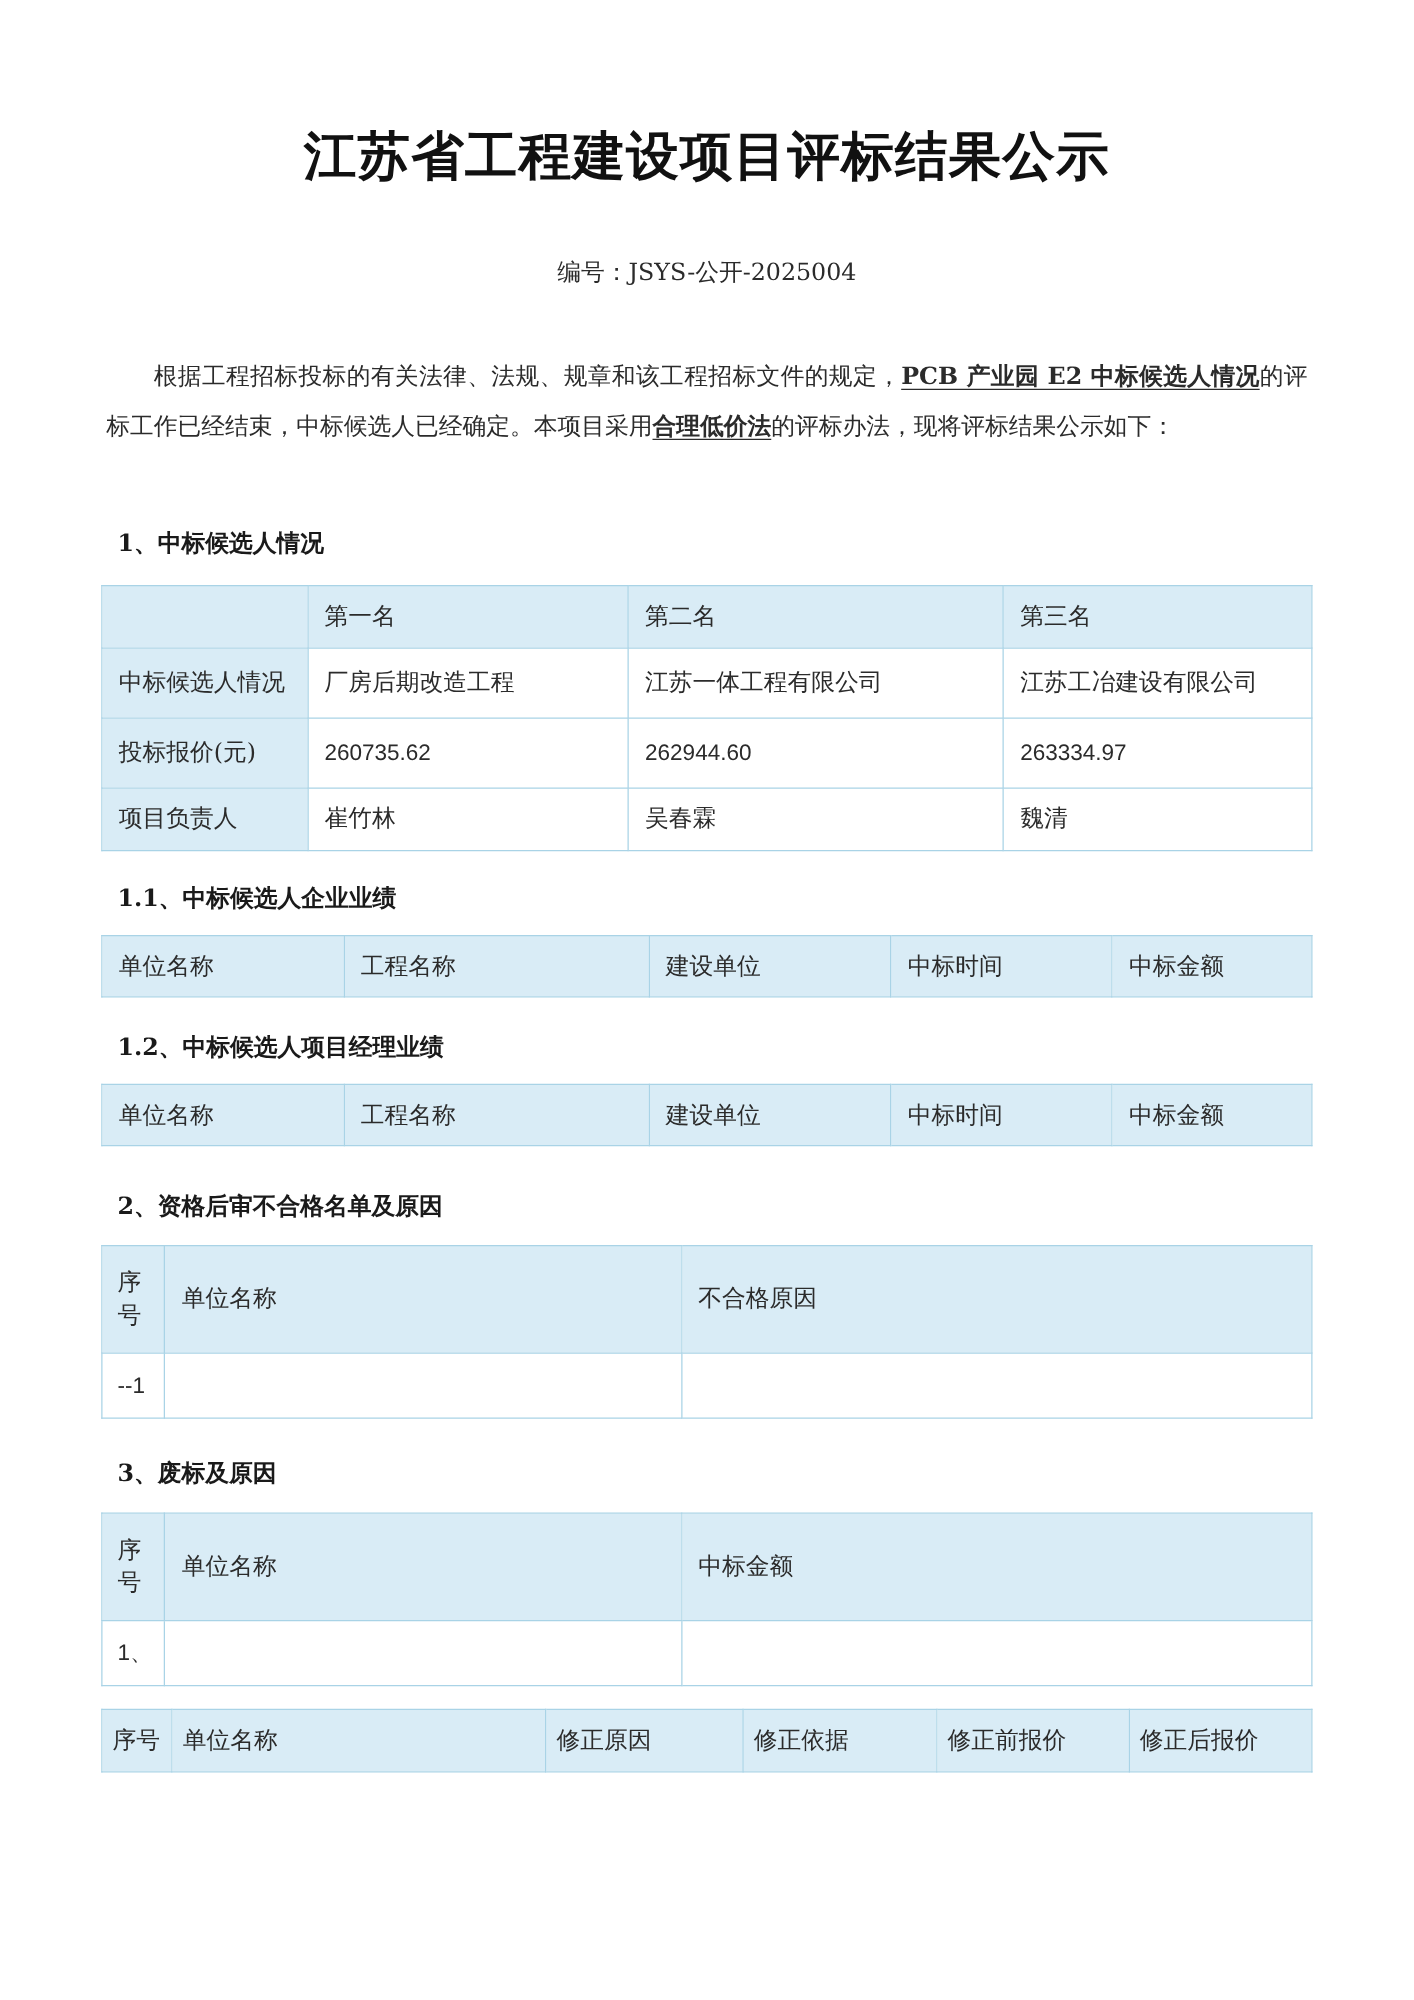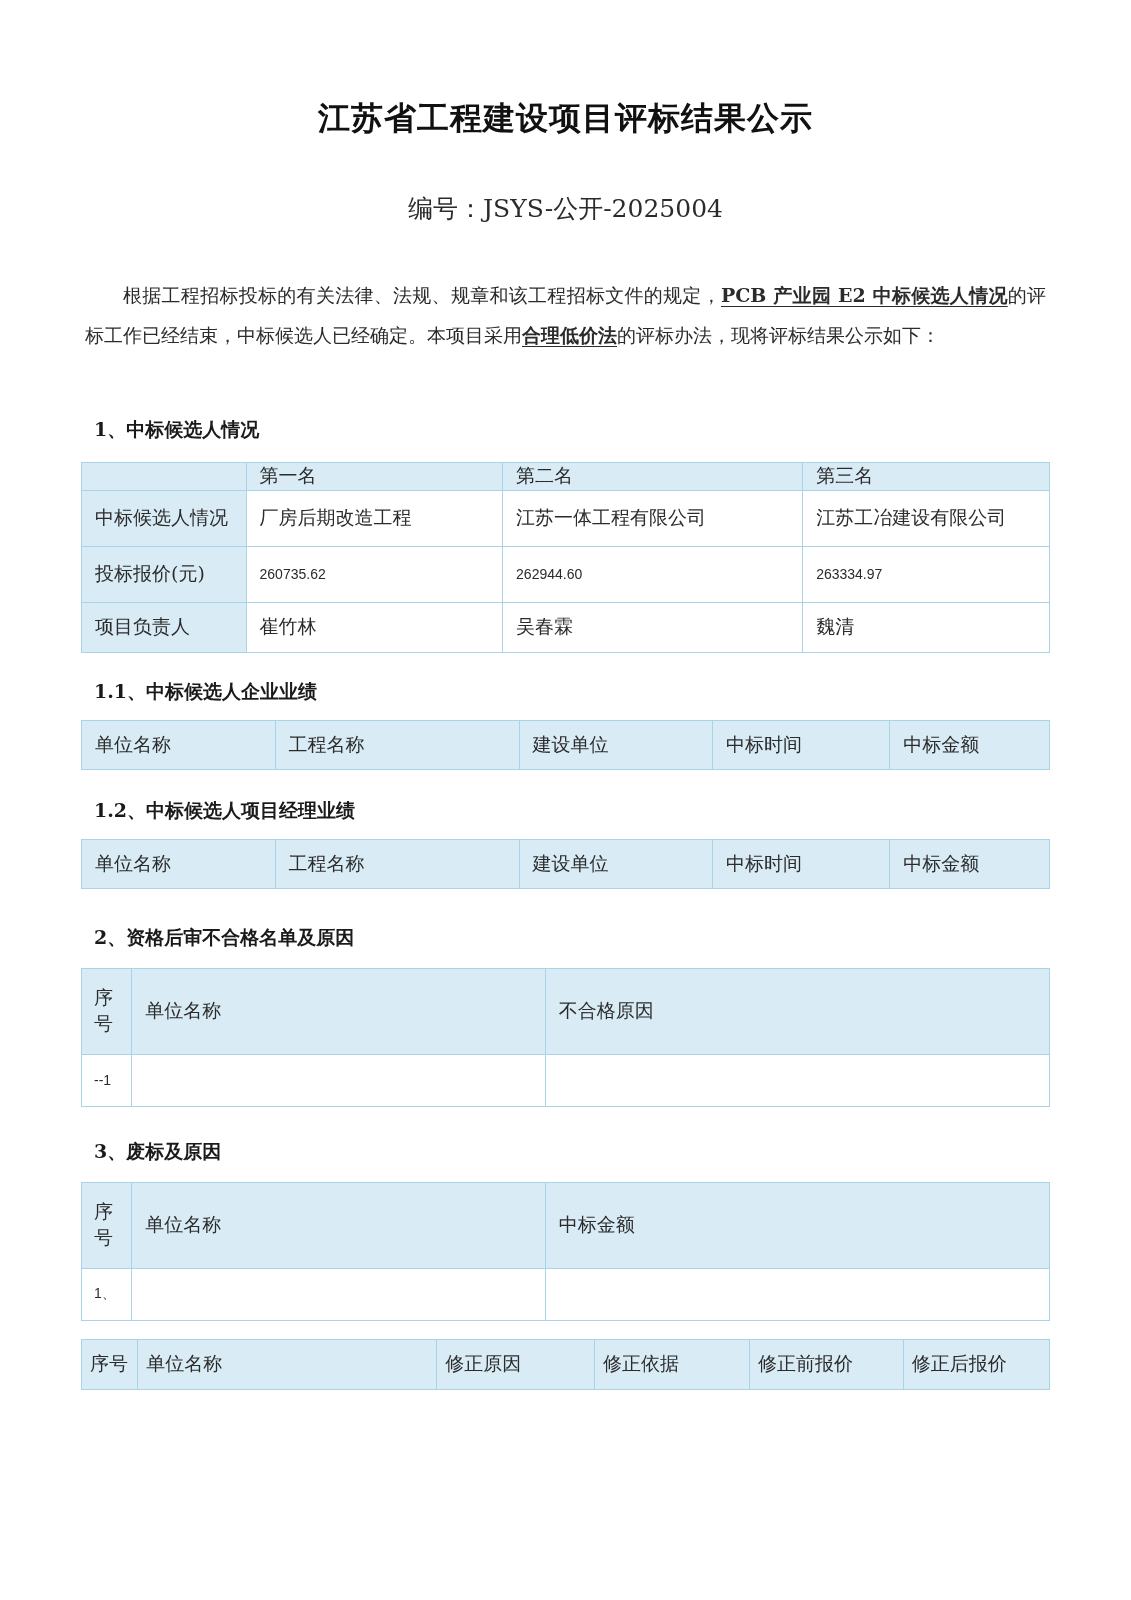--- a/index.html
+++ b/index.html
@@ -13,30 +13,30 @@
     overflow: hidden;
     font-family: "DejaVu Serif", "Liberation Serif", serif;
     color: var(--text, #262626);
   }
   .page {
     padding: 98px 81px 0 81px;
     box-sizing: border-box;
   }
   .doc-title {
     margin: 0;
-    font-size: 32px;
+    font-size: 42px;
     font-weight: 700;
     text-align: center;
     letter-spacing: 1px;
     color: #111111;
     line-height: 1.3;
   }
   .doc-number {
     margin: 52px 0 0 0;
-    font-size: 25px;
+    font-size: 19px;
     text-align: center;
     color: #2b2b2b;
   }
   .intro {
     margin: 50px 4px 0 4px;
     font-size: 19px;
     line-height: 40px;
     text-indent: 2em;
     text-align: justify;
     color: #2b2b2b;
@@ -78,21 +78,21 @@
     vertical-align: middle;
     color: #2b2b2b;
     word-break: break-all;
     overflow: hidden;
   }
   .tbl .fill {
     background: var(--tbl-fill, #d9ecf6);
   }
   .tbl td.num, .tbl .num {
     font-family: "Liberation Sans", sans-serif;
-    font-size: 14px;
+    font-size: 18px;
     margin-left: 36px;
   }
   .tbl .seq-cell { padding: 0 12px; }
   .t-correction th { padding: 0 8px; }
 </style>
 </head>
 <body>
 
 <div class="page">
 
@@ -105,21 +105,21 @@
   <h2 class="sec-heading mt-s1">1、中标候选人情况</h2>
 
   <table class="tbl t-candidates">
     <colgroup>
       <col style="width:17%">
         <col style="width:26.5%">
         <col style="width:31%">
         <col style="width:25.5%">
     </colgroup>
     <tbody>
-      <tr style="height:28px">
+      <tr style="height:50px">
         <th class="fill"></th>
         <th class="fill">第一名</th>
         <th class="fill">第二名</th>
         <th class="fill">第三名</th>
       </tr>
       <tr style="height:56px">
         <td class="fill">中标候选人情况</td>
         <td>厂房后期改造工程</td>
         <td>江苏一体工程有限公司</td>
         <td>江苏工冶建设有限公司</td>

